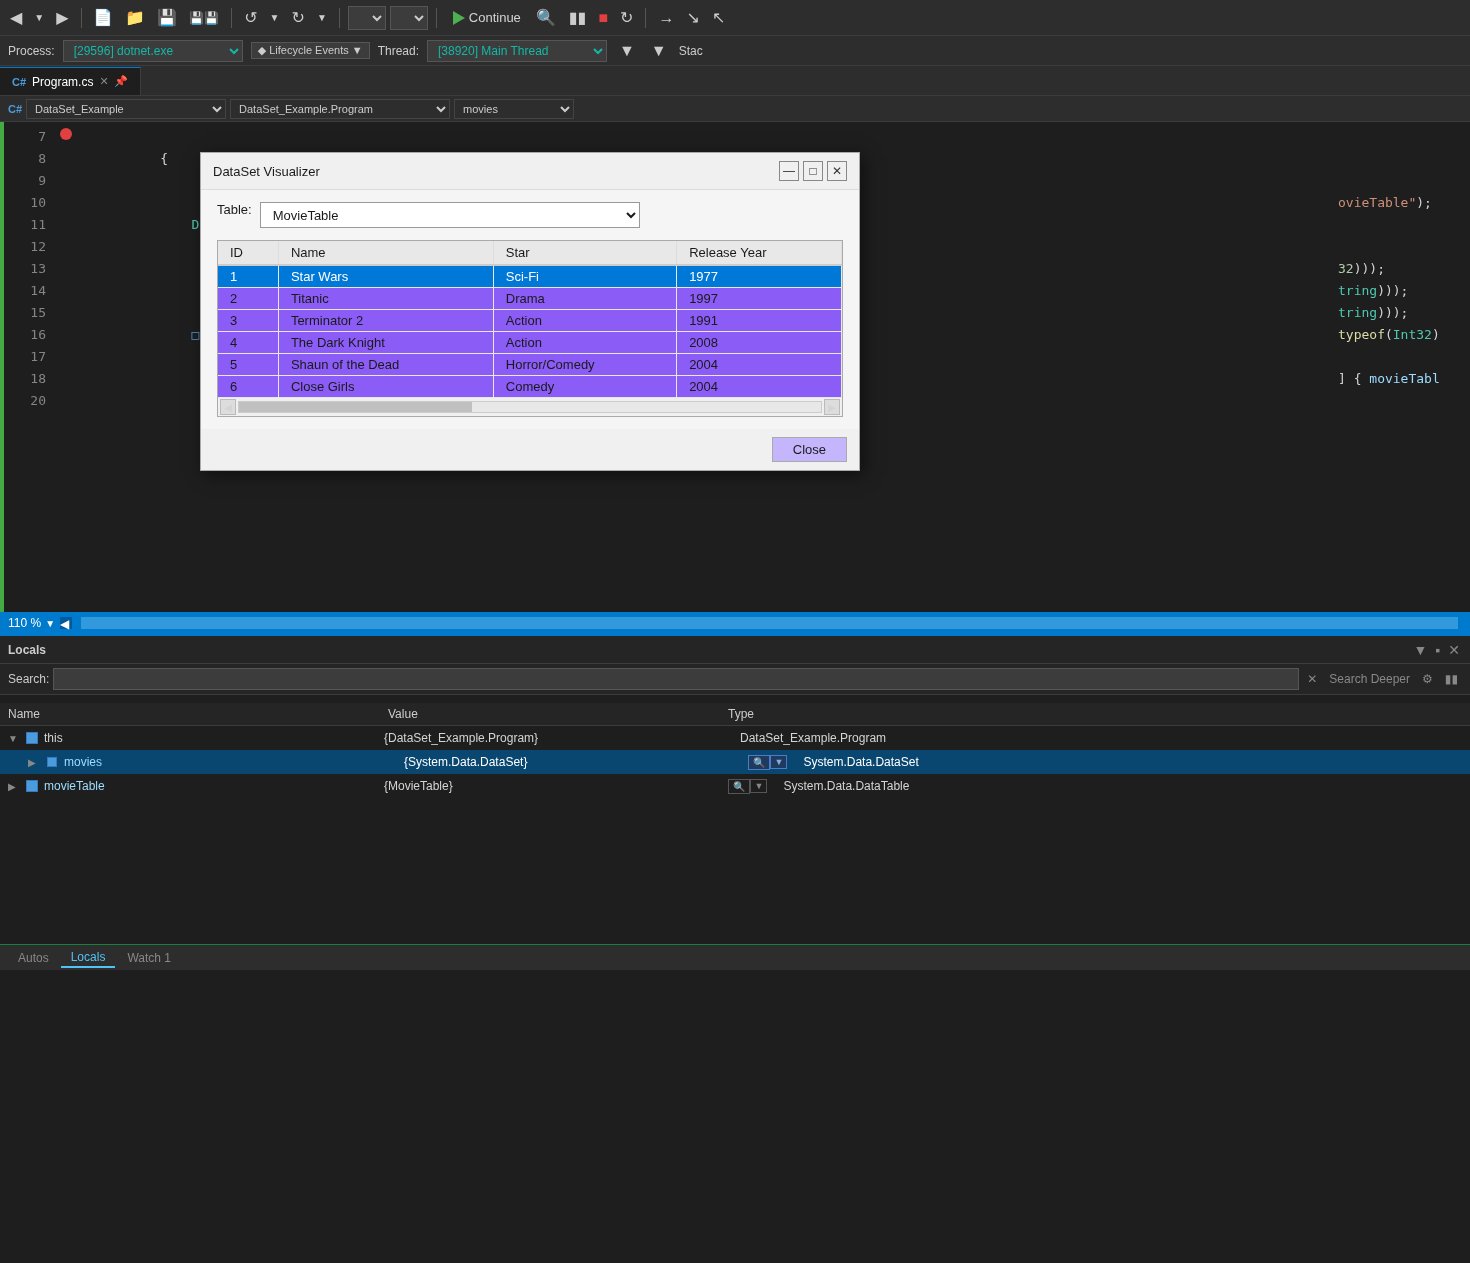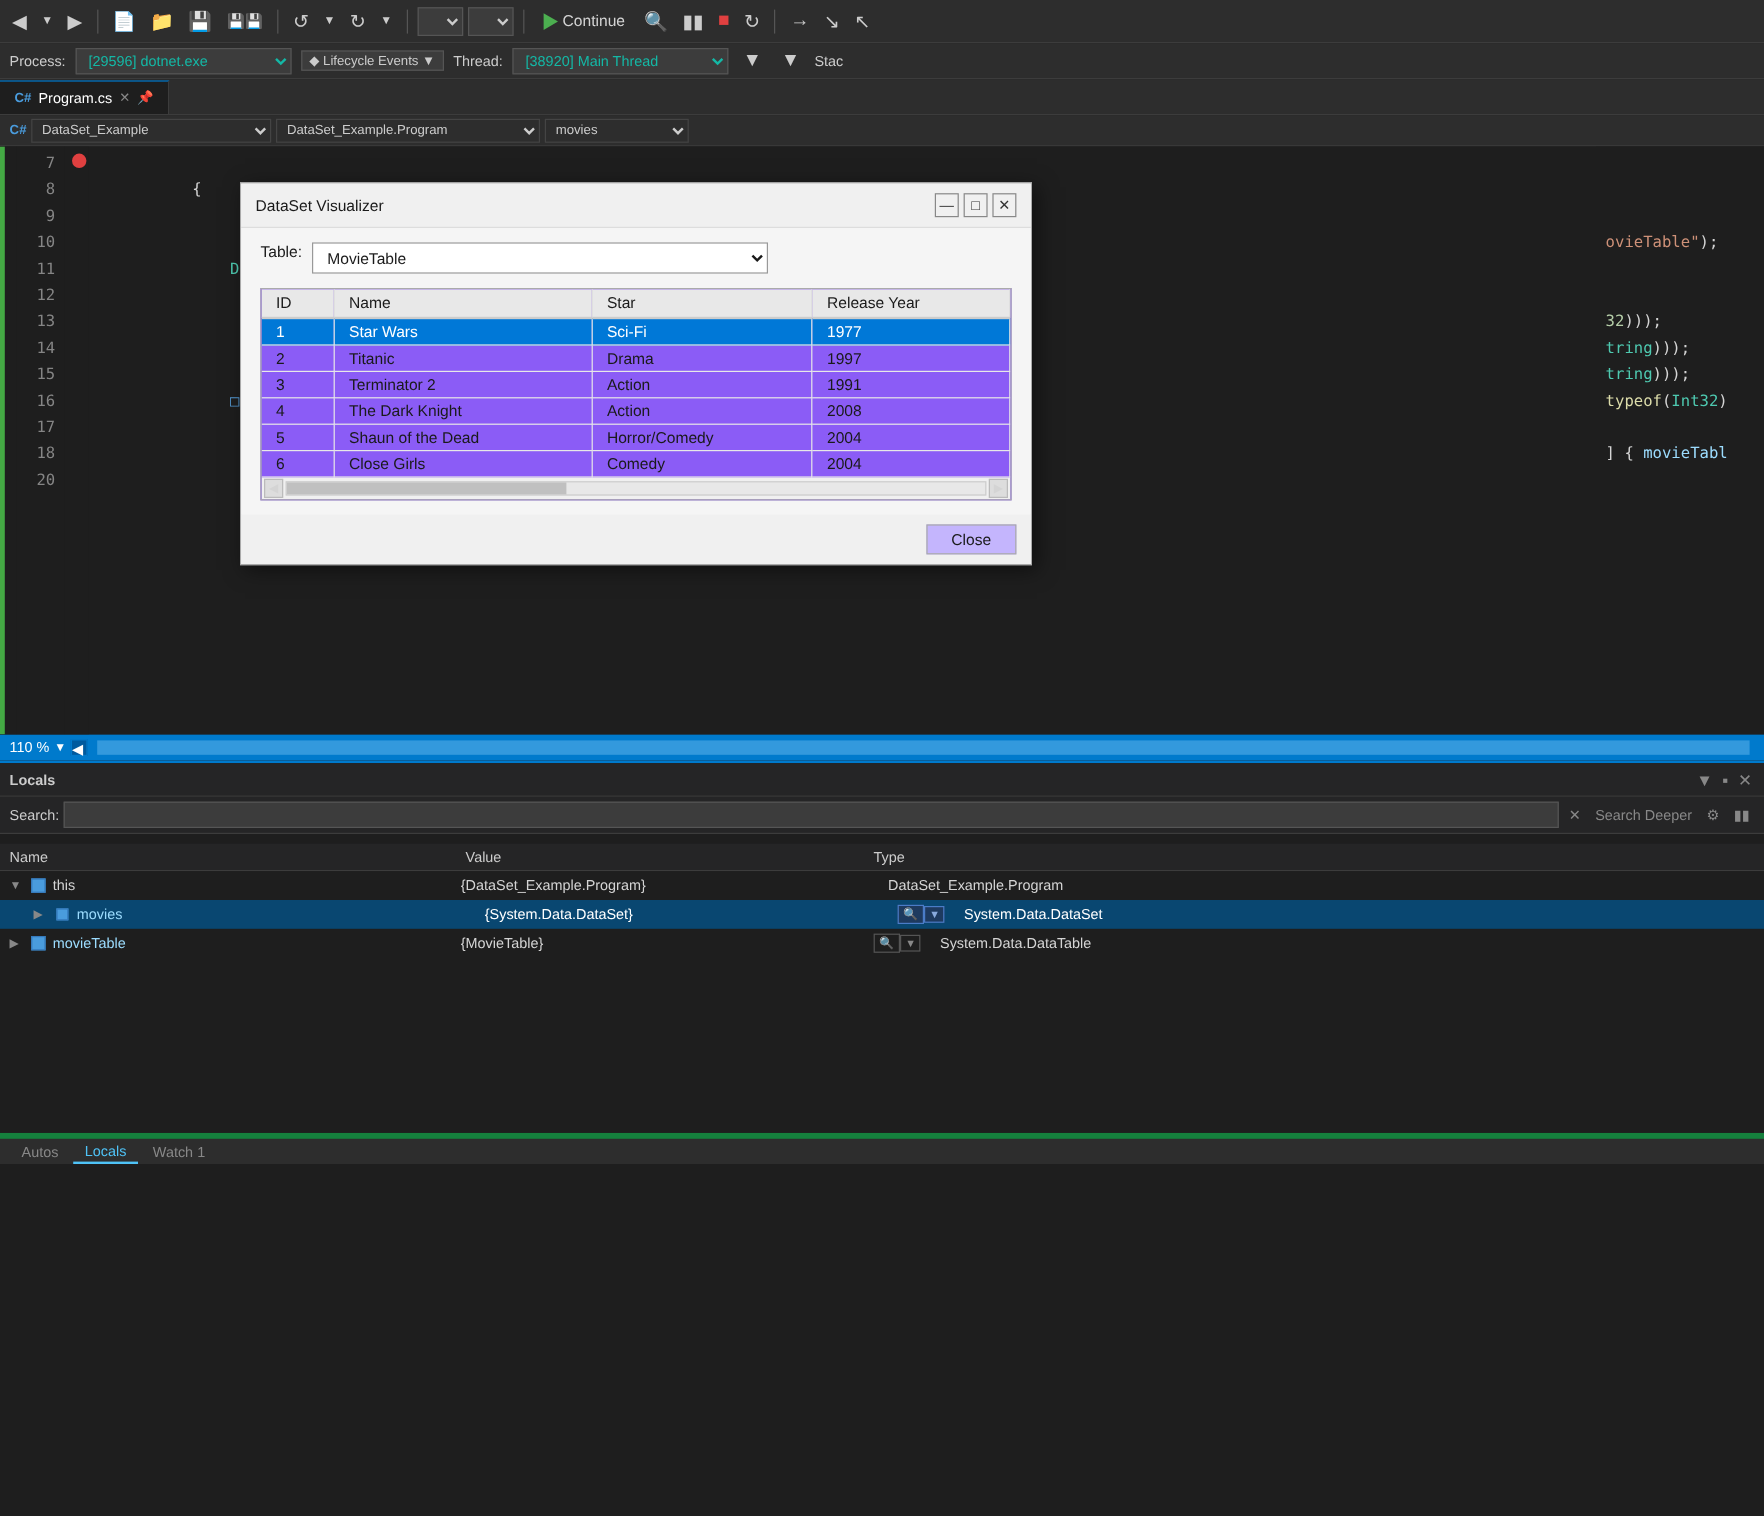--- a/index.html
+++ b/index.html
@@ -87,21 +87,21 @@
     .row-icon { width: 16px; height: 16px; display: flex; align-items: center; justify-content: center; margin-right: 4px; }
     .icon-cube { width: 12px; height: 12px; background: #4a9cdd; border: 1px solid #357abd; }
     .icon-cube-small { width: 10px; height: 10px; background: #4a9cdd; border: 1px solid #357abd; }
     .row-name { width: 340px; color: #d4d4d4; }
     .row-name-highlight { width: 340px; color: #9cdcfe; }
     .row-value { width: 340px; color: #d4d4d4; }
     .row-type { flex: 1; color: #d4d4d4; }
     .magnifier-btn { background: #1e3a5f; border: 1px solid #4a7cc7; color: #88aadd; padding: 1px 4px; cursor: pointer; font-size: 10px; margin-left: 4px; }
 
     
-    .bottom-tabs { background: #2d2d2d; height: 26px; display: flex; align-items: center; padding: 0 8px; gap: 2px; border-top: 5px solid #15803d; }
+    .bottom-tabs { background: #2d2d2d; height: 26px; display: flex; align-items: center; padding: 0 8px; gap: 2px; border-top: 1px solid #15803d; }
     .bottom-tab { color: #888; padding: 2px 10px; cursor: pointer; font-size: 12px; }
     .bottom-tab.active { color: #4fc3f7; border-bottom: 2px solid #4fc3f7; }
   </style>
 </head>
 <body>
 
 <div class="toolbar">
   <button class="toolbar-btn">◀</button>
   <button class="toolbar-btn" style="font-size:10px;">▼</button>
   <button class="toolbar-btn">▶</button>

